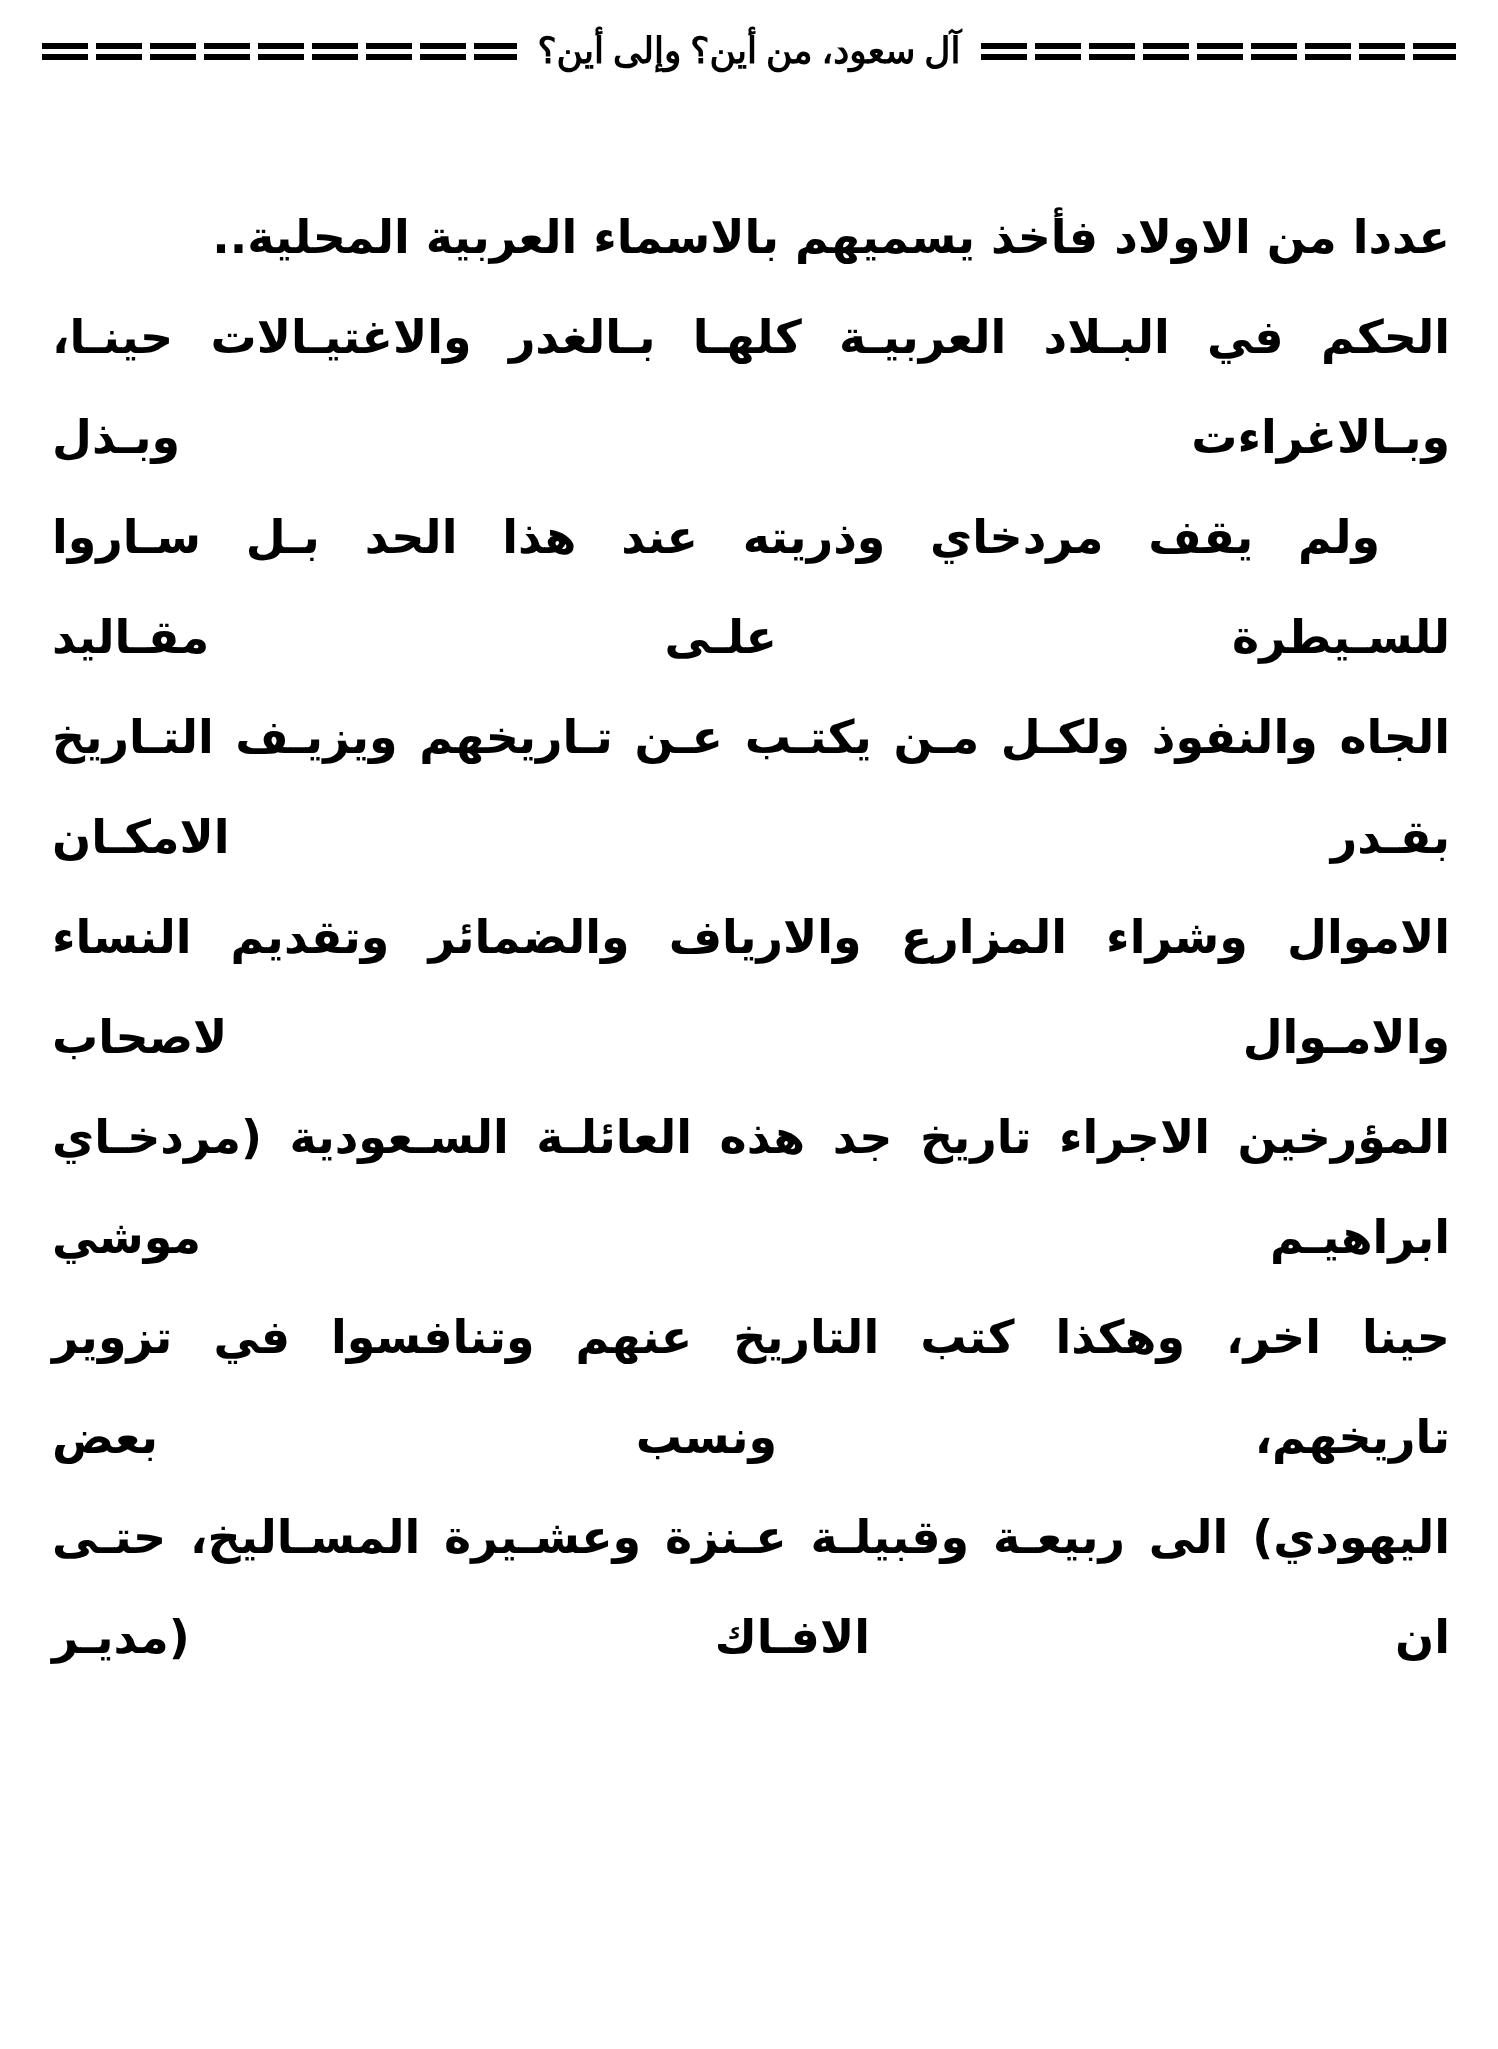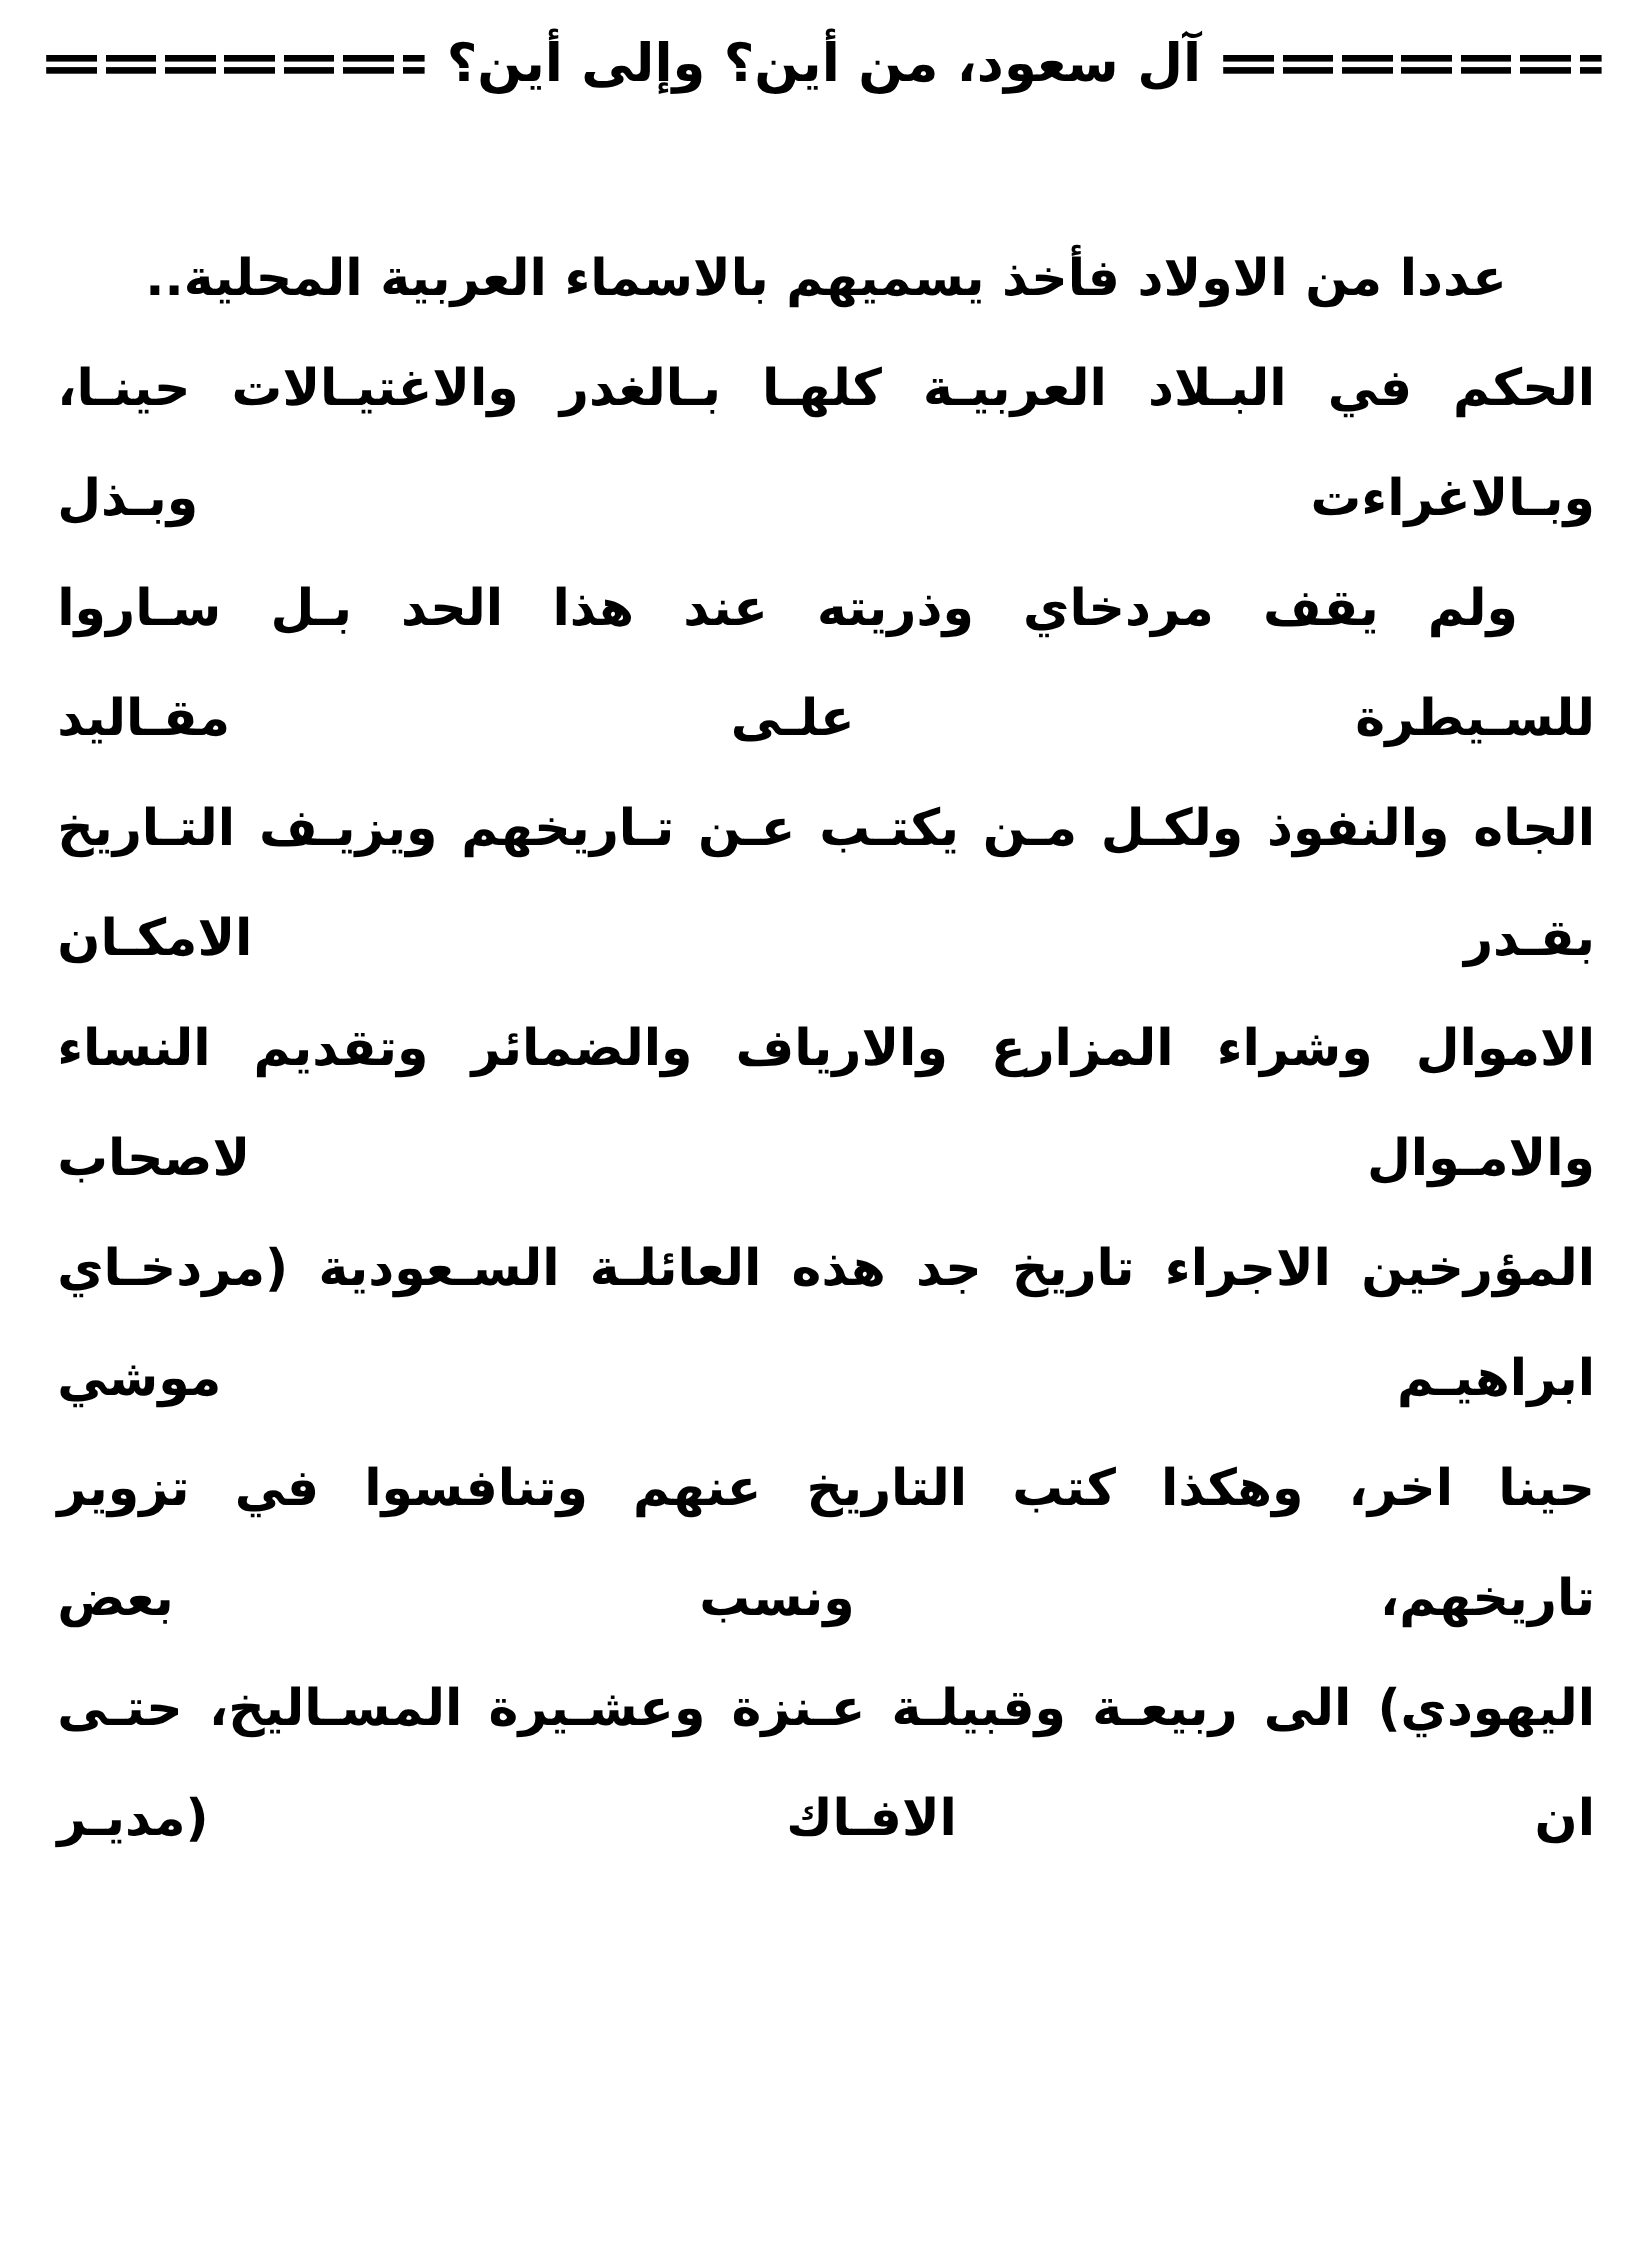--- a/index.html
+++ b/index.html
@@ -26,34 +26,35 @@
     background-image:
       repeating-linear-gradient(90deg,#000 0 46px,transparent 46px 54px),
       repeating-linear-gradient(90deg,#000 0 46px,transparent 46px 54px);
     background-size:100% 6px,100% 6px;
     background-position:0 0,0 100%;
     background-repeat:no-repeat,no-repeat;
   }
   .masthead .title {
     margin:0;
     padding:0 8px;
-    font-size:48px;
+    font-size:36px;
     font-weight:bold;
     white-space:nowrap;
     line-height:1.2;
+    font-family:Liberation Serif, serif;
   }
   
   .body-text {
     margin:114px 48px 0 52px;
     font-size:46px;
     font-weight:bold;
     line-height:100px;
     text-justify:inter-word;
   }
-  .line { text-align:center; white-space:normal; }
+  .line { text-align:right; white-space:normal; }
   .line.j { text-align:justify; text-align-last:justify; }
   .line.ind { text-indent:70px; }
 </style>
 </head>
 <body>
 
 <div class="page">
 
   <header class="masthead">
     <span class="rule"></span>

